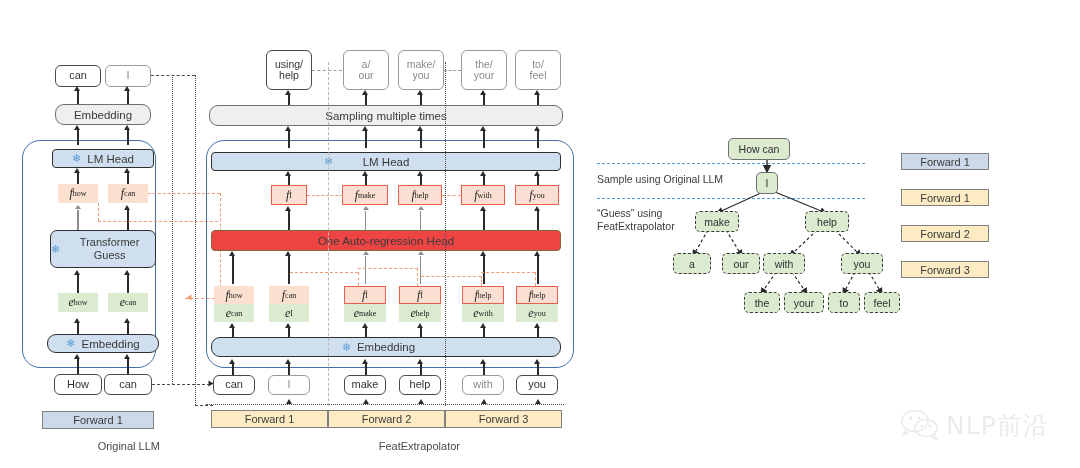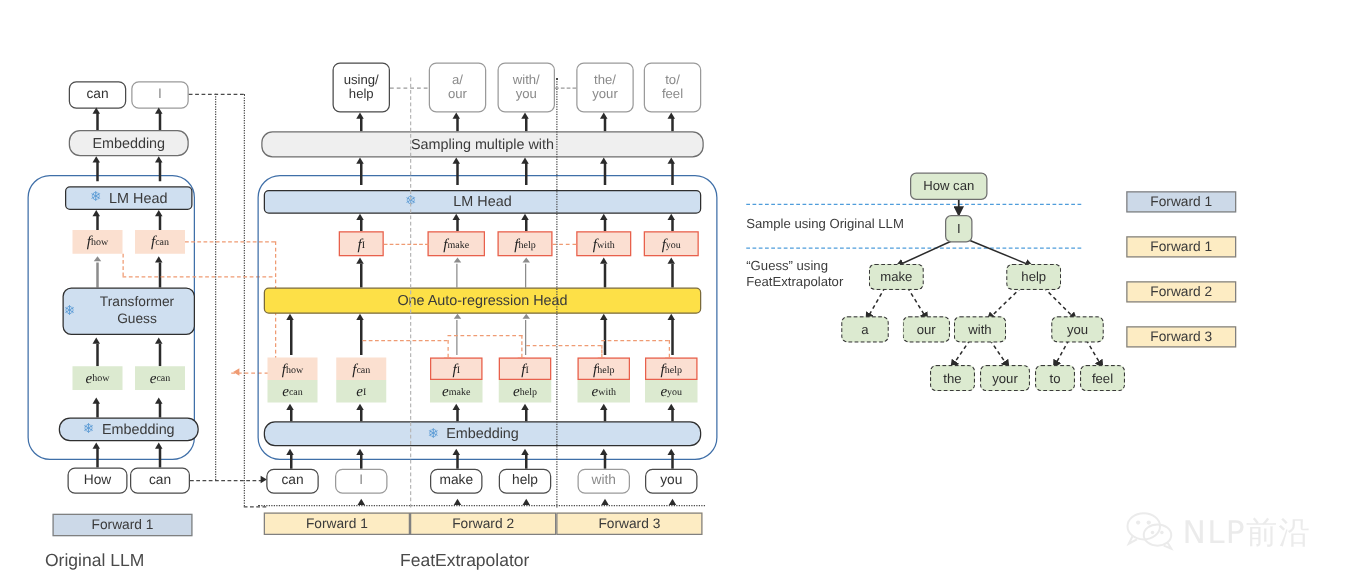--- a/index.html
+++ b/index.html
@@ -18,21 +18,21 @@
   .tok.light{border-color:#9a9a9a;color:#8a8a8a;}
   .tok.two{flex-direction:column;font-size:10.5px;}
 
   
   .bar{
     display:flex;align-items:center;justify-content:center;
     border:1.4px solid #555;border-radius:4px;font-size:11.5px;
   }
   .bar.grey{background:#efefef;border-color:#6e6e6e;}
   .bar.blue{background:#cfdff0;border-color:#2f2f2f;}
-  .bar.yellow{background:#fde047;border-color:#7a6a3a;}
+  .bar.yellow{background:#ef4444;border-color:#7a6a3a;}
   .bar.rnd{border-radius:9px;}
 
   .legendbox{
     display:flex;align-items:center;justify-content:center;
     font-size:11px;border:1.3px solid #808080;
   }
   .legendbox.blue{background:#ccd9e8;}
   .legendbox.yellow{background:#fdecc3;}
 
   
@@ -70,21 +70,21 @@
   }
 
   
   .vdot{border-left:1.4px dotted #4a4a4a;}
   .vdash-lite{border-left:1.3px dashed #b8b8b8;}
   .hdash{border-top:1.3px dashed #4a4a4a;}
   .hdash-blue{border-top:1.4px dashed #4f9ddb;}
   .orange-h{border-top:1.2px dashed #ef9b73;}
   .orange-v{border-left:1.2px dashed #ef9b73;}
 
-  .caption{font-size:14px;color:#4a4a4a;text-align:left;}
+  .caption{font-size:11px;color:#4a4a4a;text-align:right;}
   .sidelabel{font-size:10.5px;color:#3c3c3c;line-height:1.25;}
 
   
   .tnode{
     display:flex;align-items:center;justify-content:center;
     background:#dcead0;font-size:10.5px;color:#2f2f2f;border-radius:5px;
     border:1.3px solid #6f6f6f;
   }
   .tnode.dashed{border:1.4px dashed #3a3a3a;}
   svg.edges{position:absolute;left:0;top:0;overflow:visible;}
@@ -215,21 +215,21 @@
 
   <div class="abs tok two" style="left:266px;top:50px;width:46px;height:40px;">
     <span>using/</span>
     <span>help</span>
   </div>
   <div class="abs tok two light" style="left:343px;top:50px;width:46px;height:40px;">
     <span>a/</span>
     <span>our</span>
   </div>
   <div class="abs tok two light" style="left:398px;top:50px;width:46px;height:40px;">
-    <span>with/</span>
+    <span>make/</span>
     <span>you</span>
   </div>
   <div class="abs tok two light" style="left:461px;top:50px;width:46px;height:40px;">
     <span>the/</span>
     <span>your</span>
   </div>
   <div class="abs tok two light" style="left:515px;top:50px;width:46px;height:40px;">
     <span>to/</span>
     <span>feel</span>
   </div>
@@ -239,21 +239,21 @@
   <div class="abs arr" style="left:365px;top:94px;width:1.6px;height:11px;"></div>
   <div class="abs arrhead" style="left:362.2px;top:90px;"></div>
   <div class="abs arr" style="left:420px;top:94px;width:1.6px;height:11px;"></div>
   <div class="abs arrhead" style="left:417.2px;top:90px;"></div>
   <div class="abs arr" style="left:483px;top:94px;width:1.6px;height:11px;"></div>
   <div class="abs arrhead" style="left:480.2px;top:90px;"></div>
   <div class="abs arr" style="left:537px;top:94px;width:1.6px;height:11px;"></div>
   <div class="abs arrhead" style="left:534.2px;top:90px;"></div>
 
   <div class="abs bar grey rnd" style="left:209px;top:105px;width:354px;height:21px;">
-    <span>Sampling multiple with</span>
+    <span>Sampling multiple times</span>
   </div>
 
   <div class="abs arr" style="left:288px;top:130px;width:1.6px;height:18px;"></div>
   <div class="abs arrhead" style="left:285.2px;top:126px;"></div>
   <div class="abs arr" style="left:365px;top:130px;width:1.6px;height:18px;"></div>
   <div class="abs arrhead" style="left:362.2px;top:126px;"></div>
   <div class="abs arr" style="left:420px;top:130px;width:1.6px;height:18px;"></div>
   <div class="abs arrhead" style="left:417.2px;top:126px;"></div>
   <div class="abs arr" style="left:483px;top:130px;width:1.6px;height:18px;"></div>
   <div class="abs arrhead" style="left:480.2px;top:126px;"></div>

